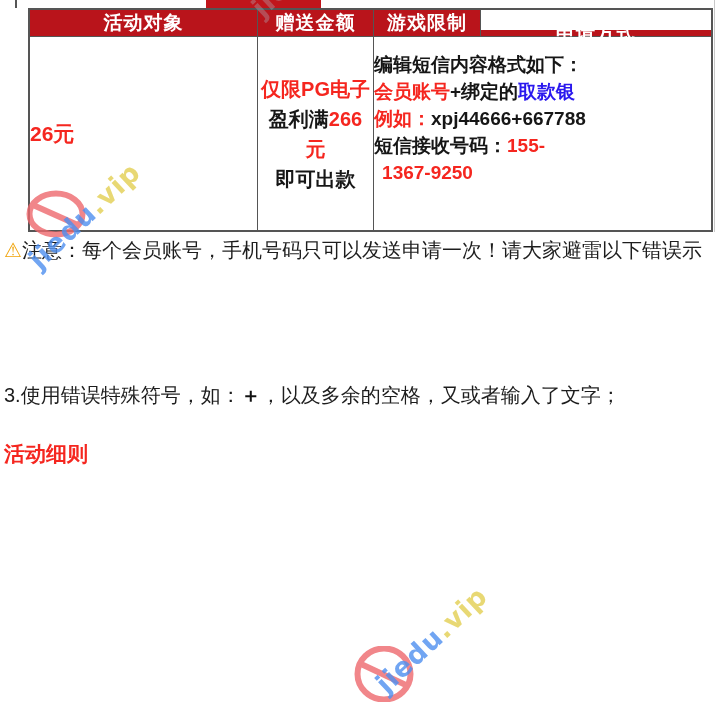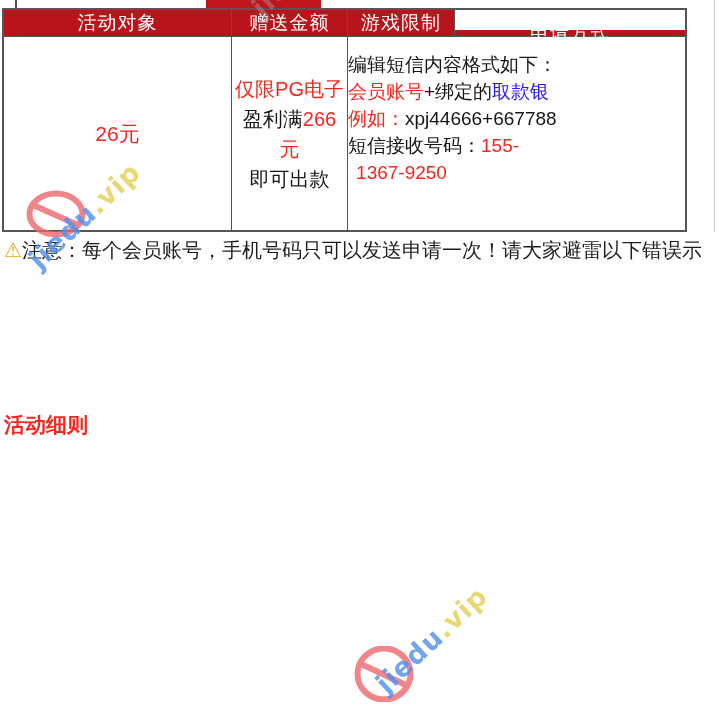--- a/index.html
+++ b/index.html
@@ -5,31 +5,31 @@
   html,body{margin:0;padding:0;}
   body{width:719px;height:705px;background:#ffffff;font-family:"Liberation Sans",sans-serif;}
   .page{position:relative;width:719px;height:705px;overflow:hidden;background:#fff;}
 
   
   .top-row{position:absolute;left:15px;top:0;width:687px;height:8px;border-left:2px solid var(--border-dark);background:#fff;}
   .top-red{position:absolute;left:189px;top:0;width:115px;height:8px;background:var(--top-red);}
   .right-line{position:absolute;left:714px;top:0;width:1px;height:232px;background:#c9c9c9;}
 
   
-  .ptable{position:absolute;left:2px;top:8px;width:685px;height:224px;box-sizing:border-box;
+  .ptable{position:absolute;left:28px;top:8px;width:685px;height:224px;box-sizing:border-box;
           border:2px solid var(--border-dark);display:grid;
-          grid-template-columns:228px 116px 107px 230px;grid-template-rows:27px 194px;}
+          grid-template-columns:228px 116px 107px 230px;grid-template-rows:27px 194px;font-weight:bold;}
   .th{background:var(--header-bg);color:#ffffff;font-size:19px;display:flex;align-items:center;justify-content:center;
       border-right:1px solid var(--border-dark);border-bottom:1px solid var(--border-dark);letter-spacing:1px;}
   .th.last{border-right:none;margin-top:20px;}
   .td{background:transparent;border-right:1px solid var(--border-dark);box-sizing:border-box;overflow:visible;}
   .td.last{border-right:none;}
   .cell-target{display:flex;flex-direction:column;justify-content:center;align-items:center;
                font-size:20px;line-height:31px;color:var(--cell1-text);text-align:center;white-space:nowrap;}
-  .cell-amount{display:flex;align-items:center;justify-content:center;font-size:21px;}
+  .cell-amount{display:flex;align-items:center;justify-content:flex-start;font-size:21px;}
   .cell-limit{display:flex;flex-direction:column;justify-content:center;align-items:center;
               font-size:20px;line-height:30px;color:#161616;text-align:center;white-space:nowrap;}
   .cell-apply{padding-top:14px;font-size:19px;line-height:27px;color:#161616;text-align:center;white-space:nowrap;}
 
   
   .content{position:absolute;left:4px;top:236px;width:712px;font-size:20px;line-height:29px;color:var(--body-text);}
   .content .tline{white-space:nowrap;height:29px;}
   .rules-title{color:var(--red-text);font-weight:700;font-size:21px;height:29px;line-height:29px;}
 
   
@@ -88,20 +88,21 @@
       </div>
   </div>
 
   <div class="content">
     <div class="notice">
         <div class="tline"><span class="seg-warn">⚠</span><span>注意：每个会员账号，手机号码只可以发送申请一次！请大家避雷以下错误示</span></div>
         <div class="tline"><span></span></div>
         <div class="tline"><span></span></div>
         <div class="tline"><span></span></div>
         <div class="tline"><span></span></div>
+        <div class="tline"><span>3.使用错误特殊符号，如：</span><span class="seg-plus">＋</span><span>，以及多余的空格，又或者输入了文字；</span></div>
         <div class="tline"><span></span></div>
       </div>
     <div class="rules-title">活动细则</div>
     <div class="rules">
         <div class="tline"><span></span></div>
         <div class="tline"><span></span></div>
         <div class="tline"><span></span></div>
         <div class="tline"><span></span></div>
         <div class="tline"><span></span></div>
         <div class="tline"><span></span></div>

